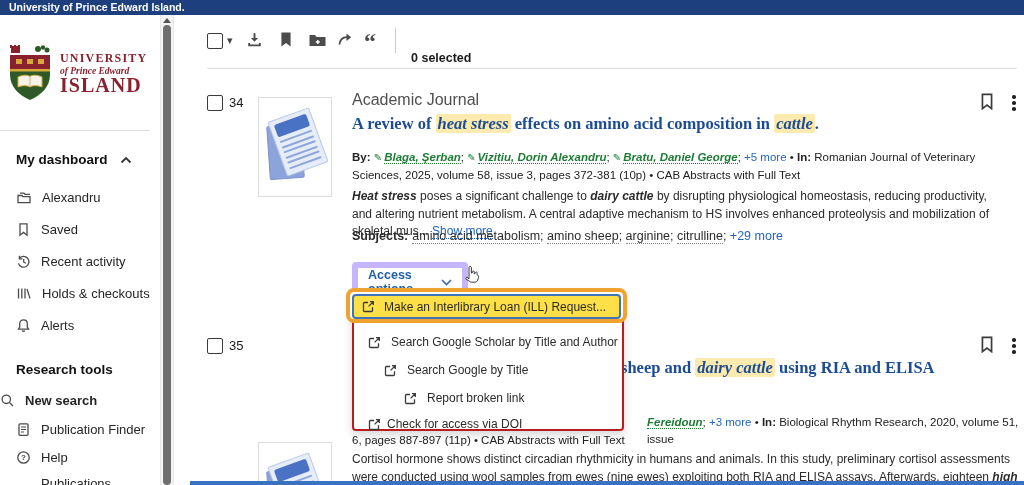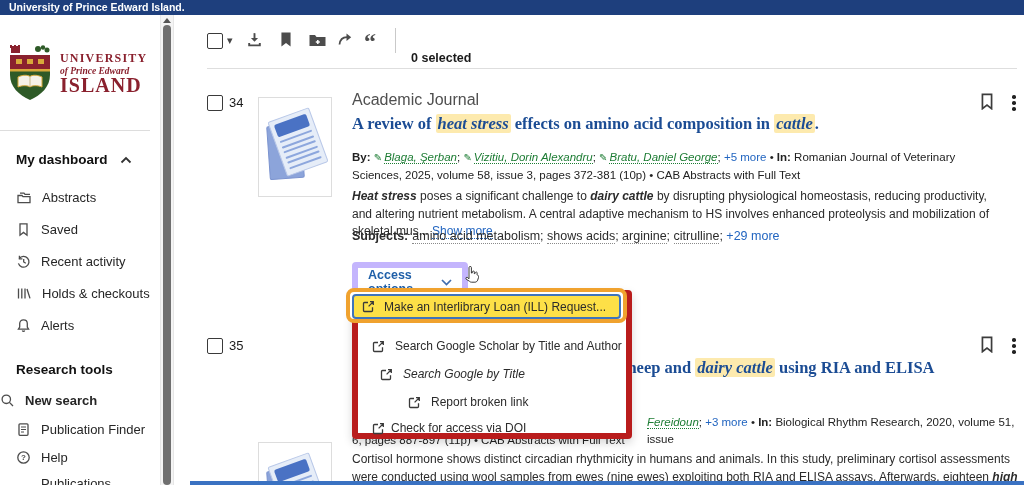--- a/index.html
+++ b/index.html
@@ -35,34 +35,34 @@
   .hr{height:1px;background:#dedede;}
 
   
   .num{font-size:13px;color:#1a1a1a;}
   .rtype{font-size:16px;color:#4f4f4f;}
   .rtitle{font-family:"Liberation Serif",serif;font-weight:700;font-size:16.5px;color:#1b4c94;line-height:22px;cursor:pointer;}
   .rtitle .hl{background:#fdeaae;font-style:italic;padding:0 2px;border-radius:2px;}
   .byline{font-size:11.5px;color:#222;line-height:16.5px;}
   .byline b{font-weight:700;}
   .pen{color:#1c7c33;font-size:10px;margin-right:2px;}
-  .author{color:#1c7c33;font-style:italic;font-weight:400;border-bottom:1px dotted #1c7c33;cursor:pointer;text-align:center;}
+  .author{color:#1c7c33;font-style:italic;font-weight:700;border-bottom:1px dotted #1c7c33;cursor:pointer;text-align:center;}
   .bluelink{color:#2265c0;cursor:pointer;}
   .showmore{color:#2265c0;border-bottom:1px dotted #2265c0;cursor:pointer;white-space:nowrap;}
   .snippet{font-size:12px;color:#2b2b2b;line-height:17.5px;}
   .snippet .bi{font-weight:700;font-style:italic;}
   .subjects{font-size:12.5px;color:#2b2b2b;}
   .subjects b{margin-right:4px;}
   .subj{border-bottom:1px dotted #8a8a8a;cursor:pointer;}
 
   
   .accessbtn{display:flex;align-items:center;justify-content:space-between;padding:14px 10px;width:116px;height:27px;
              box-sizing:border-box;border:6px solid #c4b5fd;border-radius:4px 4px 0 0;background:#fff;
              color:#1f5fa8;font-weight:700;font-size:12.5px;cursor:pointer;}
-  .panel{background:#fff;border:6px solid #b91c1c;border-radius:4px;box-shadow:0 4px 10px rgba(0,0,0,.16);}
+  .panel{background:#fff;border:2px solid #b91c1c;border-radius:4px;box-shadow:0 4px 10px rgba(0,0,0,.16);}
   .ditem{display:flex;align-items:center;gap:10px;font-size:12px;color:#2b2b2b;cursor:pointer;padding-left:14px;height:26px;}
   .annot{border:4px solid #f0a22e;border-radius:8px;padding:2px;background:#fff;box-sizing:border-box;}
   .illrow{display:flex;align-items:center;gap:9px;background:#fde047;border:2px solid #3f74bb;border-radius:4px;
           height:21px;padding:0 8px;font-size:12px;color:#2b2b2b;cursor:pointer;}
 
   
   .thumbbox{width:72px;height:98px;border:1px solid #ddd;background:#fff;position:relative;overflow:hidden;cursor:pointer;}
   .sheet-b{position:absolute;left:9px;top:27px;width:33px;height:52px;background:#8ca4da;border:1px solid #7b93cf;border-radius:2px;transform:rotate(-4deg);}
   .sheet-f{position:absolute;left:17px;top:15px;width:44px;height:58px;background:#e6edf8;border:1px solid #b9c8e8;border-radius:2px;transform:rotate(-20deg);padding:4px;box-sizing:border-box;}
   .sheet-f .hd{height:13px;background:#4a72c4;border-radius:2px;margin-bottom:4px;}
@@ -121,21 +121,21 @@
       </span>
     </div>
 
     <div class="a sb-item" style="left:16px;top:175px;">
       <span class="icon">
         <svg width="16" height="15" viewBox="0 0 16 15">
             <path d="M2 5.5 h4 l1 1.2 h7 v6 H2 z" fill="none" stroke="#4c4c4c" stroke-width="1.3"></path>
             <path d="M4 3.2 h4 l1 1.2 h5" fill="none" stroke="#4c4c4c" stroke-width="1.3"></path>
           </svg>
       </span>
-      <span>Abstracts</span>
+      <span>Alexandru</span>
     </div>
 
     <div class="a sb-item" style="left:16px;top:207px;">
       <span class="icon">
         <svg width="15" height="15" viewBox="0 0 15 15">
             <path d="M4 1.8 h7 v11.4 l-3.5 -2.8 L4 13.2 z" fill="none" stroke="#4c4c4c" stroke-width="1.3"></path>
           </svg>
       </span>
       <span>Saved</span>
     </div>
@@ -281,21 +281,21 @@
 
   <div class="a byline" style="left:352px;top:149px;width:655px;">
     <b>By: </b><span class="pen">✎</span><span class="author">Blaga, Şerban</span><span>; </span><span class="pen">✎</span><span class="author">Vizitiu, Dorin Alexandru</span><span>; </span><span class="pen">✎</span><span class="author">Bratu, Daniel George</span><span>; </span><span class="bluelink">+5 more</span><span> • </span><b>In:</b><span> Romanian Journal of Veterinary Sciences, 2025, volume 58, issue 3, pages 372-381 (10p) • CAB Abstracts with Full Text</span>
   </div>
 
   <div class="a snippet" style="left:352px;top:188px;width:650px;">
     <span class="bi">Heat stress</span><span> poses a significant challenge to </span><span class="bi">dairy cattle</span><span> by disrupting physiological homeostasis, reducing productivity, and altering nutrient metabolism. A central adaptive mechanism to HS involves enhanced proteolysis and mobilization of skeletal mus... </span><span class="showmore">Show more</span>
   </div>
 
   <div class="a subjects" style="left:352px;top:229px;width:655px;">
-    <b>Subjects:</b><span class="subj">amino acid metabolism</span><span>; </span><span class="subj">shows acids</span><span>; </span><span class="subj">arginine</span><span>; </span><span class="subj">citrulline</span><span>; </span><span class="bluelink">+29 more</span>
+    <b>Subjects:</b><span class="subj">amino acid metabolism</span><span>; </span><span class="subj">amino sheep</span><span>; </span><span class="subj">arginine</span><span>; </span><span class="subj">citrulline</span><span>; </span><span class="bluelink">+29 more</span>
   </div>
 
   <div class="a accessbtn" style="left:352px;top:262px;">
     <span>Access options</span>
     <span class="icon">
       <svg width="11" height="7" viewBox="0 0 11 7">
           <path d="M1 1 L5.5 5.5 L10 1" stroke="#3f6db0" stroke-width="1.7" fill="none"></path>
         </svg>
     </span>
   </div>
@@ -354,21 +354,21 @@
   <div class="a panel" style="left:352px;top:290px;width:268px;height:137px;z-index:50;">
     <div class="a ditem" style="left:0;top:37px;width:254px;">
       <span class="icon">
         <svg width="13" height="13" viewBox="0 0 13 13">
             <path d="M10.5 7.2 v3.3 a1 1 0 0 1 -1 1 H2.5 a1 1 0 0 1 -1 -1 V3.5 a1 1 0 0 1 1 -1 H6" fill="none" stroke="#3a3a3a" stroke-width="1.3"></path>
             <path d="M8 1.7 h3.3 v3.3 M11 2 L6.6 6.4" fill="none" stroke="#3a3a3a" stroke-width="1.3"></path>
           </svg>
       </span>
       <span>Search Google Scholar by Title and Author</span>
     </div>
-    <div class="a ditem" style="left:8px;top:65px;width:254px;font-style:italic;">
+    <div class="a ditem" style="left:16px;top:65px;width:254px;">
       <span class="icon">
         <svg width="13" height="13" viewBox="0 0 13 13">
             <path d="M10.5 7.2 v3.3 a1 1 0 0 1 -1 1 H2.5 a1 1 0 0 1 -1 -1 V3.5 a1 1 0 0 1 1 -1 H6" fill="none" stroke="#3a3a3a" stroke-width="1.3"></path>
             <path d="M8 1.7 h3.3 v3.3 M11 2 L6.6 6.4" fill="none" stroke="#3a3a3a" stroke-width="1.3"></path>
           </svg>
       </span>
       <span>Search Google by Title</span>
     </div>
     <div class="a ditem" style="left:16px;top:93px;width:254px;margin-left:20px;">
       <span class="icon">

